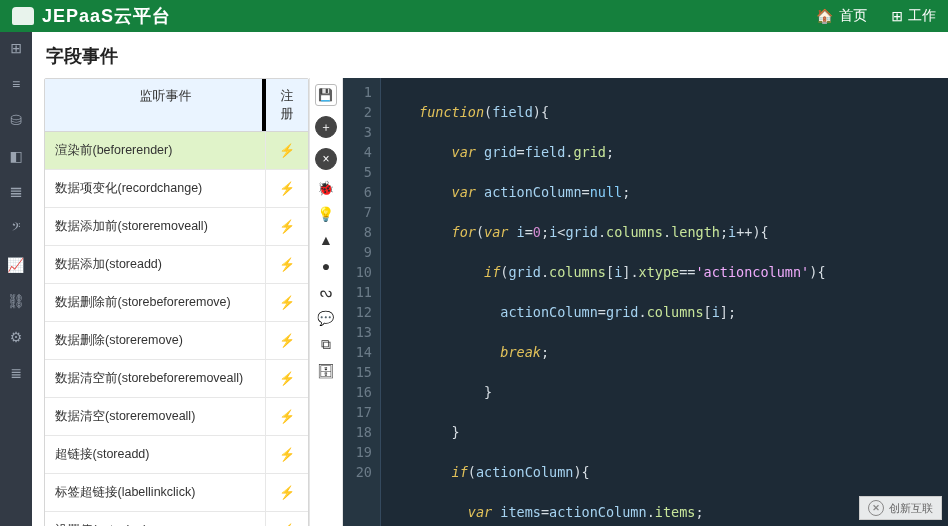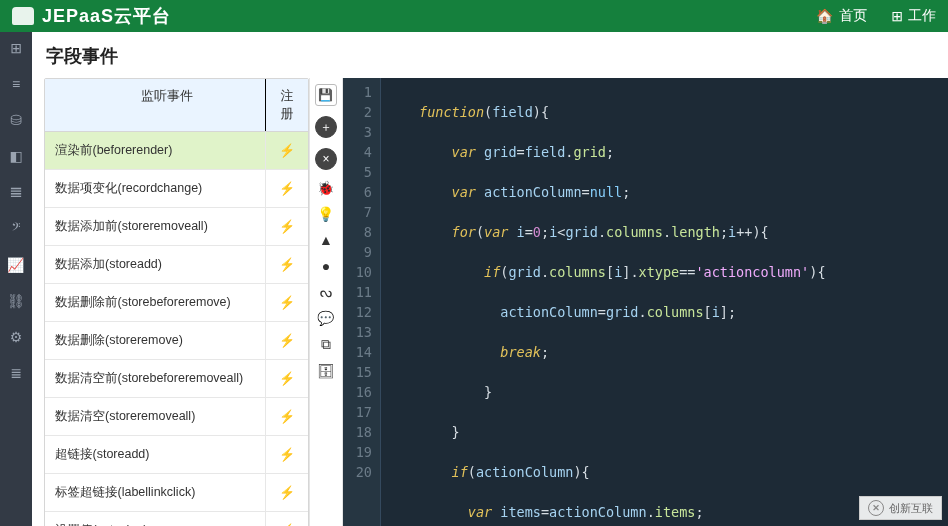--- a/index.html
+++ b/index.html
@@ -16,21 +16,21 @@
 .leftnav { width: 32px; background: #333a45; display: flex; flex-direction: column; align-items: center; padding-top: 8px; gap: 20px; }
 .leftnav-item { color: #9aa3b0; font-size: 14px; cursor: pointer; }
 
 .content { flex: 1; display: flex; flex-direction: column; }
 .page-title { font-size: 18px; font-weight: bold; padding: 12px 14px 10px; color: #222; }
 .workarea { display: flex; flex: 1; padding: 0 0 0 12px; }
 
 .event-panel { width: 265px; border: 1px solid #d6d6d6; border-radius: 2px; overflow-y: hidden; }
 .ep-header { display: flex; background: #eaf4ff; border-bottom: 1px solid #d6d6d6; }
 .ep-th { padding: 8px 10px; font-size: 13px; color: #333; text-align: center; }
-.ep-th-main { flex: 1; border-right: 1px solid #000000; margin-left: 24px; }
+.ep-th-main { flex: 1; border-right: 4px solid #000000; margin-left: 24px; }
 .ep-th-reg { width: 42px; }
 .ep-row { display: flex; border-bottom: 1px solid #e7e7e7; cursor: pointer; }
 .ep-row.selected { background: #e0f3c9; }
 .ep-cell-main { flex: 1; padding: 10px 10px; font-size: 12.5px; color: #333; border-right: 1px solid #e7e7e7; }
 .ep-cell-reg { width: 42px; display: flex; align-items: center; justify-content: center; }
 .bolt { color: #7a78ff; font-size: 13px; }
 .bolt.hot { color: #f6b400; }
 
 .tool-strip { width: 34px; background: #fff; border-left: 1px solid #e5e5e5; border-right: 1px solid #e5e5e5; padding-top: 6px; display: flex; flex-direction: column; align-items: center; gap: 10px; }
 .tool-btn { width: 22px; height: 22px; border: 1px solid #bbb; border-radius: 3px; display: flex; align-items: center; justify-content: center; font-size: 12px; color: #444; cursor: pointer; background: #fff; }

